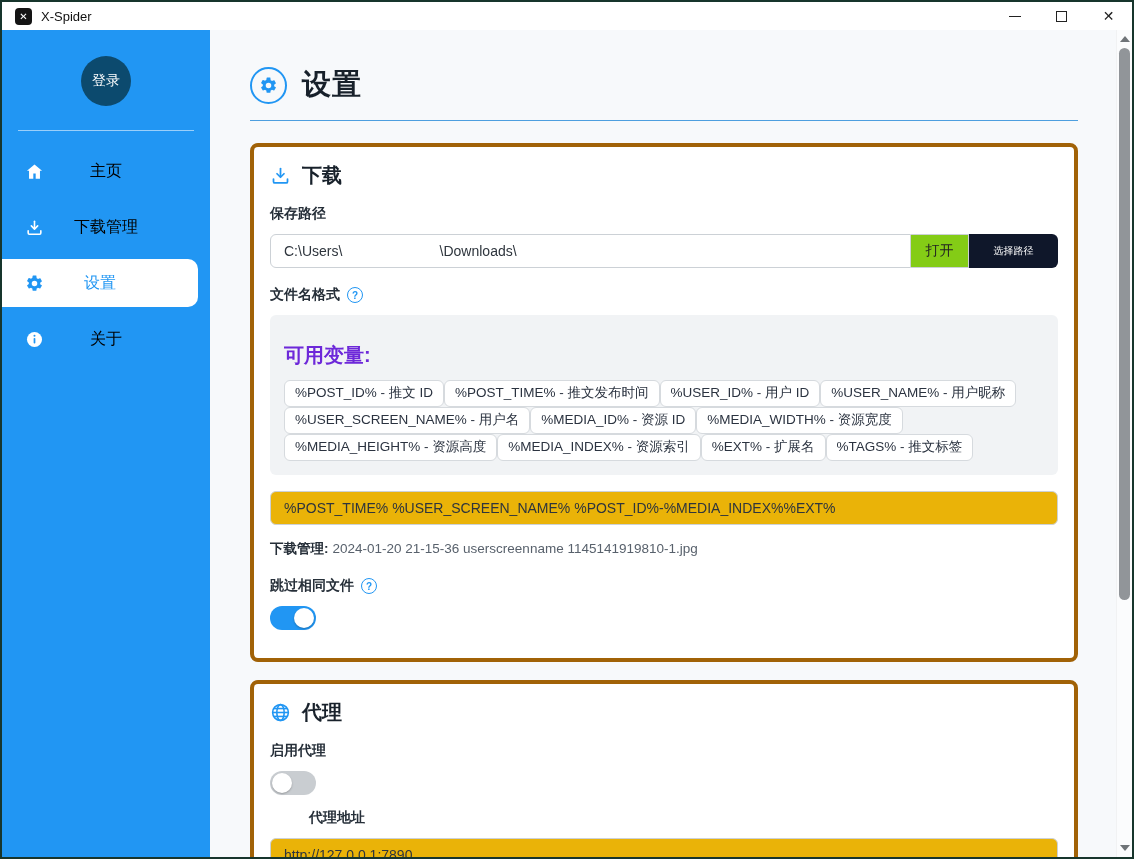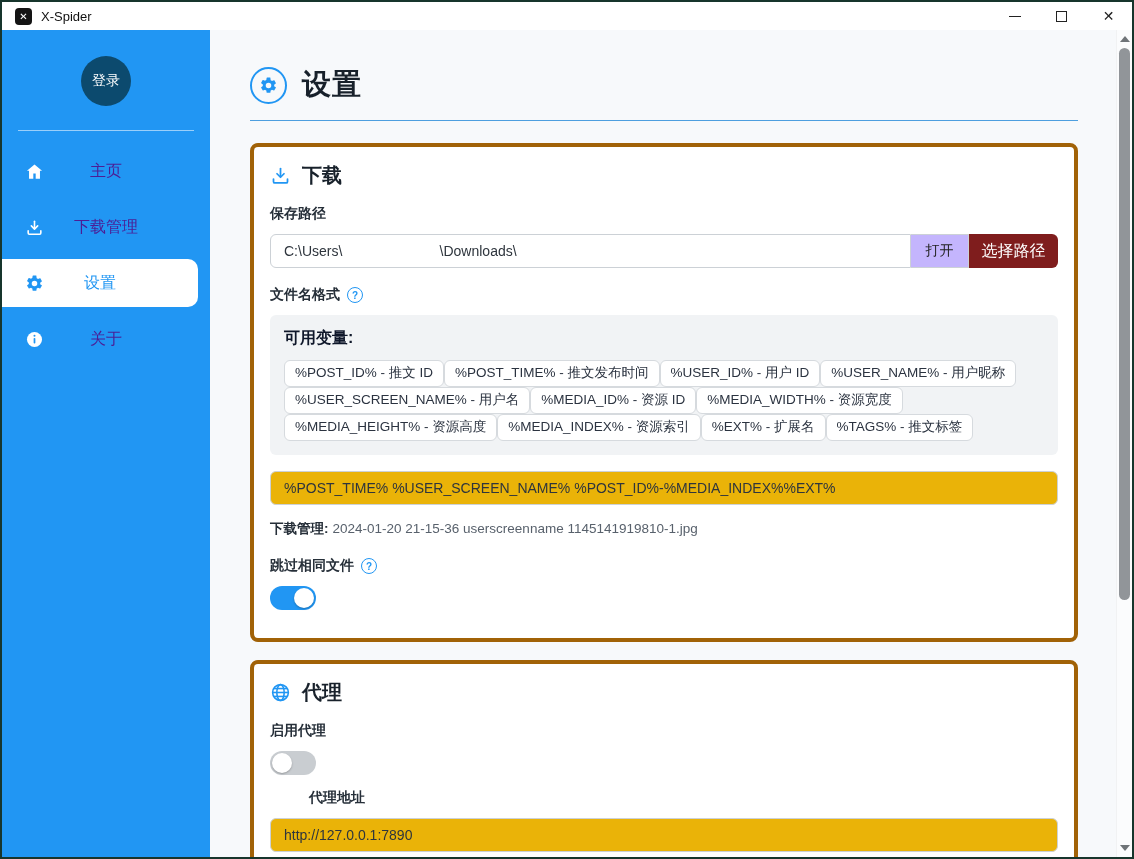--- a/index.html
+++ b/index.html
@@ -25,21 +25,21 @@
   
   .app-body { flex:1; display:flex; overflow:hidden; }
 
   
   .sidebar { width:208px; flex:none; background:#2196f3; display:flex; flex-direction:column; }
   .login-avatar { width:50px; height:50px; border-radius:50%; background:#0c4a6e; color:#fff;
                   font-size:14px; display:flex; align-items:center; justify-content:center;
                   margin:26px auto 0; cursor:pointer; }
   .sidebar-divider { height:1px; background:rgba(255,255,255,.55); margin:24px 16px 12px; }
   .nav-item { position:relative; height:56px; display:flex; align-items:center; justify-content:center;
-              color:#4c1d95; font-size:16px; cursor:pointer; }
+              color:#000000; font-size:16px; cursor:pointer; }
   .nav-item .nav-icon { position:absolute; left:22px; width:20px; height:20px;
                         display:flex; align-items:center; justify-content:center; }
   .nav-item.active { height:48px; margin:4px 12px 4px 0; background:#fff; color:#2196f3;
                      border-radius:0 10px 10px 0; }
   .nav-item.active .nav-icon { left:22px; }
 
   
   .main { flex:1; background:#f7f9fb; padding:22px 38px 0 40px; overflow:hidden; }
 
   .page-header { display:flex; align-items:center; gap:15px; padding:13px 0 15px; }
@@ -55,29 +55,29 @@
 
   .field-label { font-size:14px; font-weight:bold; color:#262f39; margin:4px 0 11px;
                  display:flex; align-items:center; gap:7px; }
   .help-icon { width:16px; height:16px; border:1.5px solid #2196f3; border-radius:50%;
                color:#2196f3; font-size:10px; font-weight:bold; display:flex;
                align-items:center; justify-content:center; cursor:pointer; }
 
   .input-group { display:flex; height:34px; margin-bottom:18px; }
   .input-group input { flex:1; min-width:0; border:1px solid #ccd1d6; border-radius:6px 0 0 6px;
                        padding:0 13px; font-size:14px; color:#2e353d; background:#fff; outline:none; }
-  .btn-open { width:58px; border:1px solid #ccd1d6; border-left:none; background:#c4b5fd;
+  .btn-open { width:58px; border:1px solid #ccd1d6; border-left:none; background:#84cc16;
               font-size:14px; color:#222; cursor:pointer;
               font-family:"Liberation Sans","DejaVu Sans",sans-serif; }
-  .btn-choose { width:89px; border:none; background:#7f1d1d; color:#fff; font-size:16px;
+  .btn-choose { width:89px; border:none; background:#0f172a; color:#fff; font-size:10px;
                 border-radius:0 6px 6px 0; cursor:pointer;
                 font-family:"Liberation Sans","DejaVu Sans",sans-serif; }
 
   .vars-box { background:#f1f3f5; border-radius:6px; padding:13px 14px 14px; margin-bottom:16px; }
-  .vars-label { font-size:16px; font-weight:bold; color:#0f172a; margin-bottom:11px; }
+  .vars-label { font-size:20px; font-weight:bold; color:#6d28d9; margin-bottom:11px;margin-top:14px; }
   .chips { display:flex; flex-wrap:wrap; gap:0; }
   .chip { background:#fff; border:1px solid #d6dade; border-radius:6px; padding:3px 10px 4px;
           font-size:13.5px; color:#2b3340; cursor:pointer; white-space:nowrap; }
 
   .text-input { width:100%; height:34px; border:1px solid #ccd1d6; border-radius:6px;
                 padding:0 13px; font-size:14px; color:#2e353d; background:#eab308; outline:none;
                 margin-bottom:15px; }
 
   .example-line { font-size:13.5px; color:#58616c; margin-bottom:19px; }
   .example-label { font-weight:bold; color:#262f39; margin-right:4px; }

